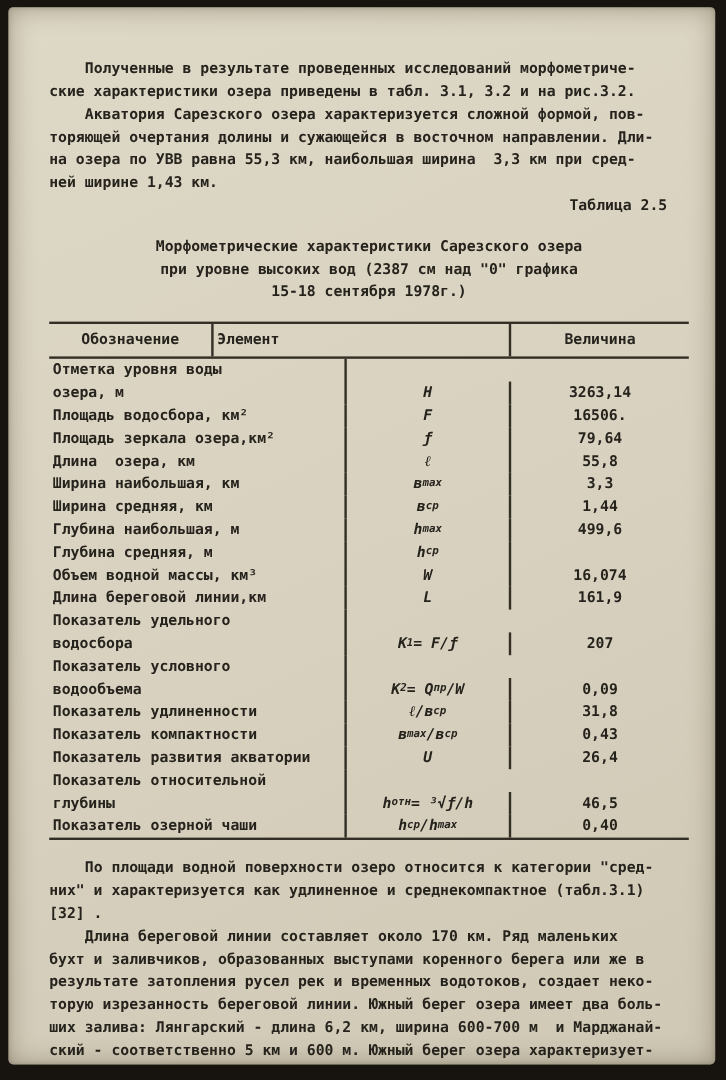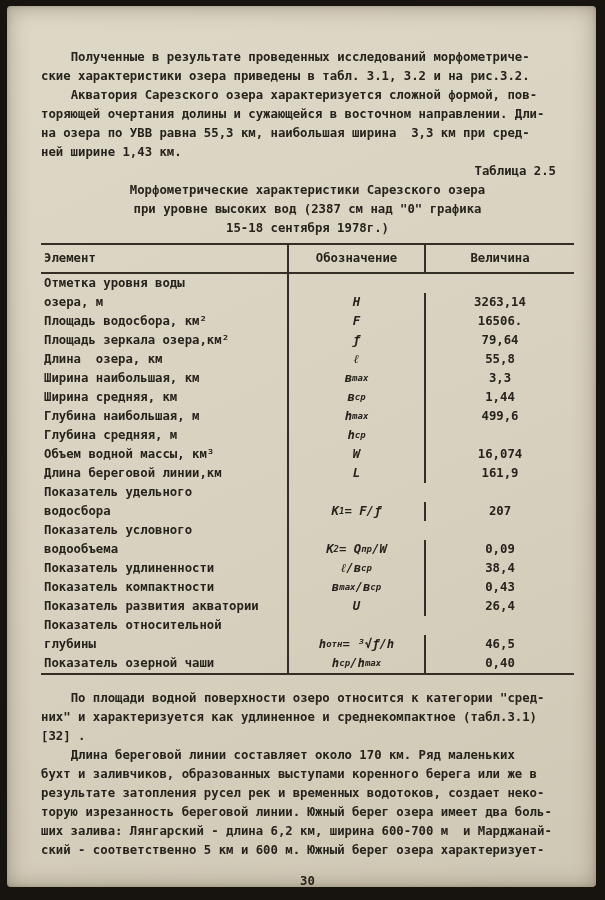--- a/index.html
+++ b/index.html
@@ -14,21 +14,21 @@
     box-shadow:inset 0 0 22px rgba(70,58,34,.38), inset 0 0 4px rgba(60,50,30,.25);
     border-radius:4px;
   }
   .content{
     position:absolute;left:34px;right:22px;top:42px;
     color:#26231d;
     font-size:12.3px;line-height:19px;font-weight:bold;
   }
   .para{margin:0;white-space:pre-wrap;}
   .tbl-caption{margin:0;white-space:pre-wrap;text-align:right;padding-right:18px;}
-  .tbl-title{margin:0;white-space:pre-line;text-align:center;}
+  .tbl-title{margin:15px;white-space:pre-line;text-align:center;}
   .tbl{
     margin-top:5px;
     border-top:2px solid #332f27;
     border-bottom:2px solid #332f27;
   }
   .trow{display:flex;align-items:stretch;}
   .thead{min-height:27px;border-bottom:2px solid #332f27;}
   .cell{padding:0 6px;}
   .c1{width:237px;border-right:2px solid #332f27;white-space:pre-wrap;padding-left:3px;
       display:flex;align-items:center;}
@@ -57,22 +57,22 @@
 ней ширине 1,43 км.</p>
 
     <p class="tbl-caption">Таблица 2.5</p>
 
     <p class="tbl-title">Морфометрические характеристики Сарезского озера
 при уровне высоких вод (2387 см над "0" графика
 15-18 сентября 1978г.)</p>
 
     <div class="tbl">
       <div class="trow thead">
+        <div class="cell c2">Обозначение</div>
         <div class="cell c1">Элемент</div>
-        <div class="cell c2">Обозначение</div>
         <div class="cell c3">Величина</div>
       </div>
       <div>
           <div class="trow body-row">
             <div class="cell c1">Отметка уровня воды
 озера, м</div>
             <div class="cell c2">H</div>
             <div class="cell c3">3263,14</div>
           </div>
           <div class="trow body-row">
@@ -127,21 +127,21 @@
           </div>
           <div class="trow body-row">
             <div class="cell c1">Показатель условного
 водообъема</div>
             <div class="cell c2">K<sub>2</sub>= Q<sub>пр</sub>/W</div>
             <div class="cell c3">0,09</div>
           </div>
           <div class="trow body-row">
             <div class="cell c1">Показатель удлиненности</div>
             <div class="cell c2">ℓ/в<sub>ср</sub></div>
-            <div class="cell c3">38,4</div>
+            <div class="cell c3">31,8</div>
           </div>
           <div class="trow body-row">
             <div class="cell c1">Показатель компактности</div>
             <div class="cell c2">в<sub>max</sub>/в<sub>ср</sub></div>
             <div class="cell c3">0,43</div>
           </div>
           <div class="trow body-row">
             <div class="cell c1">Показатель развития акватории</div>
             <div class="cell c2">U</div>
             <div class="cell c3">26,4</div>

